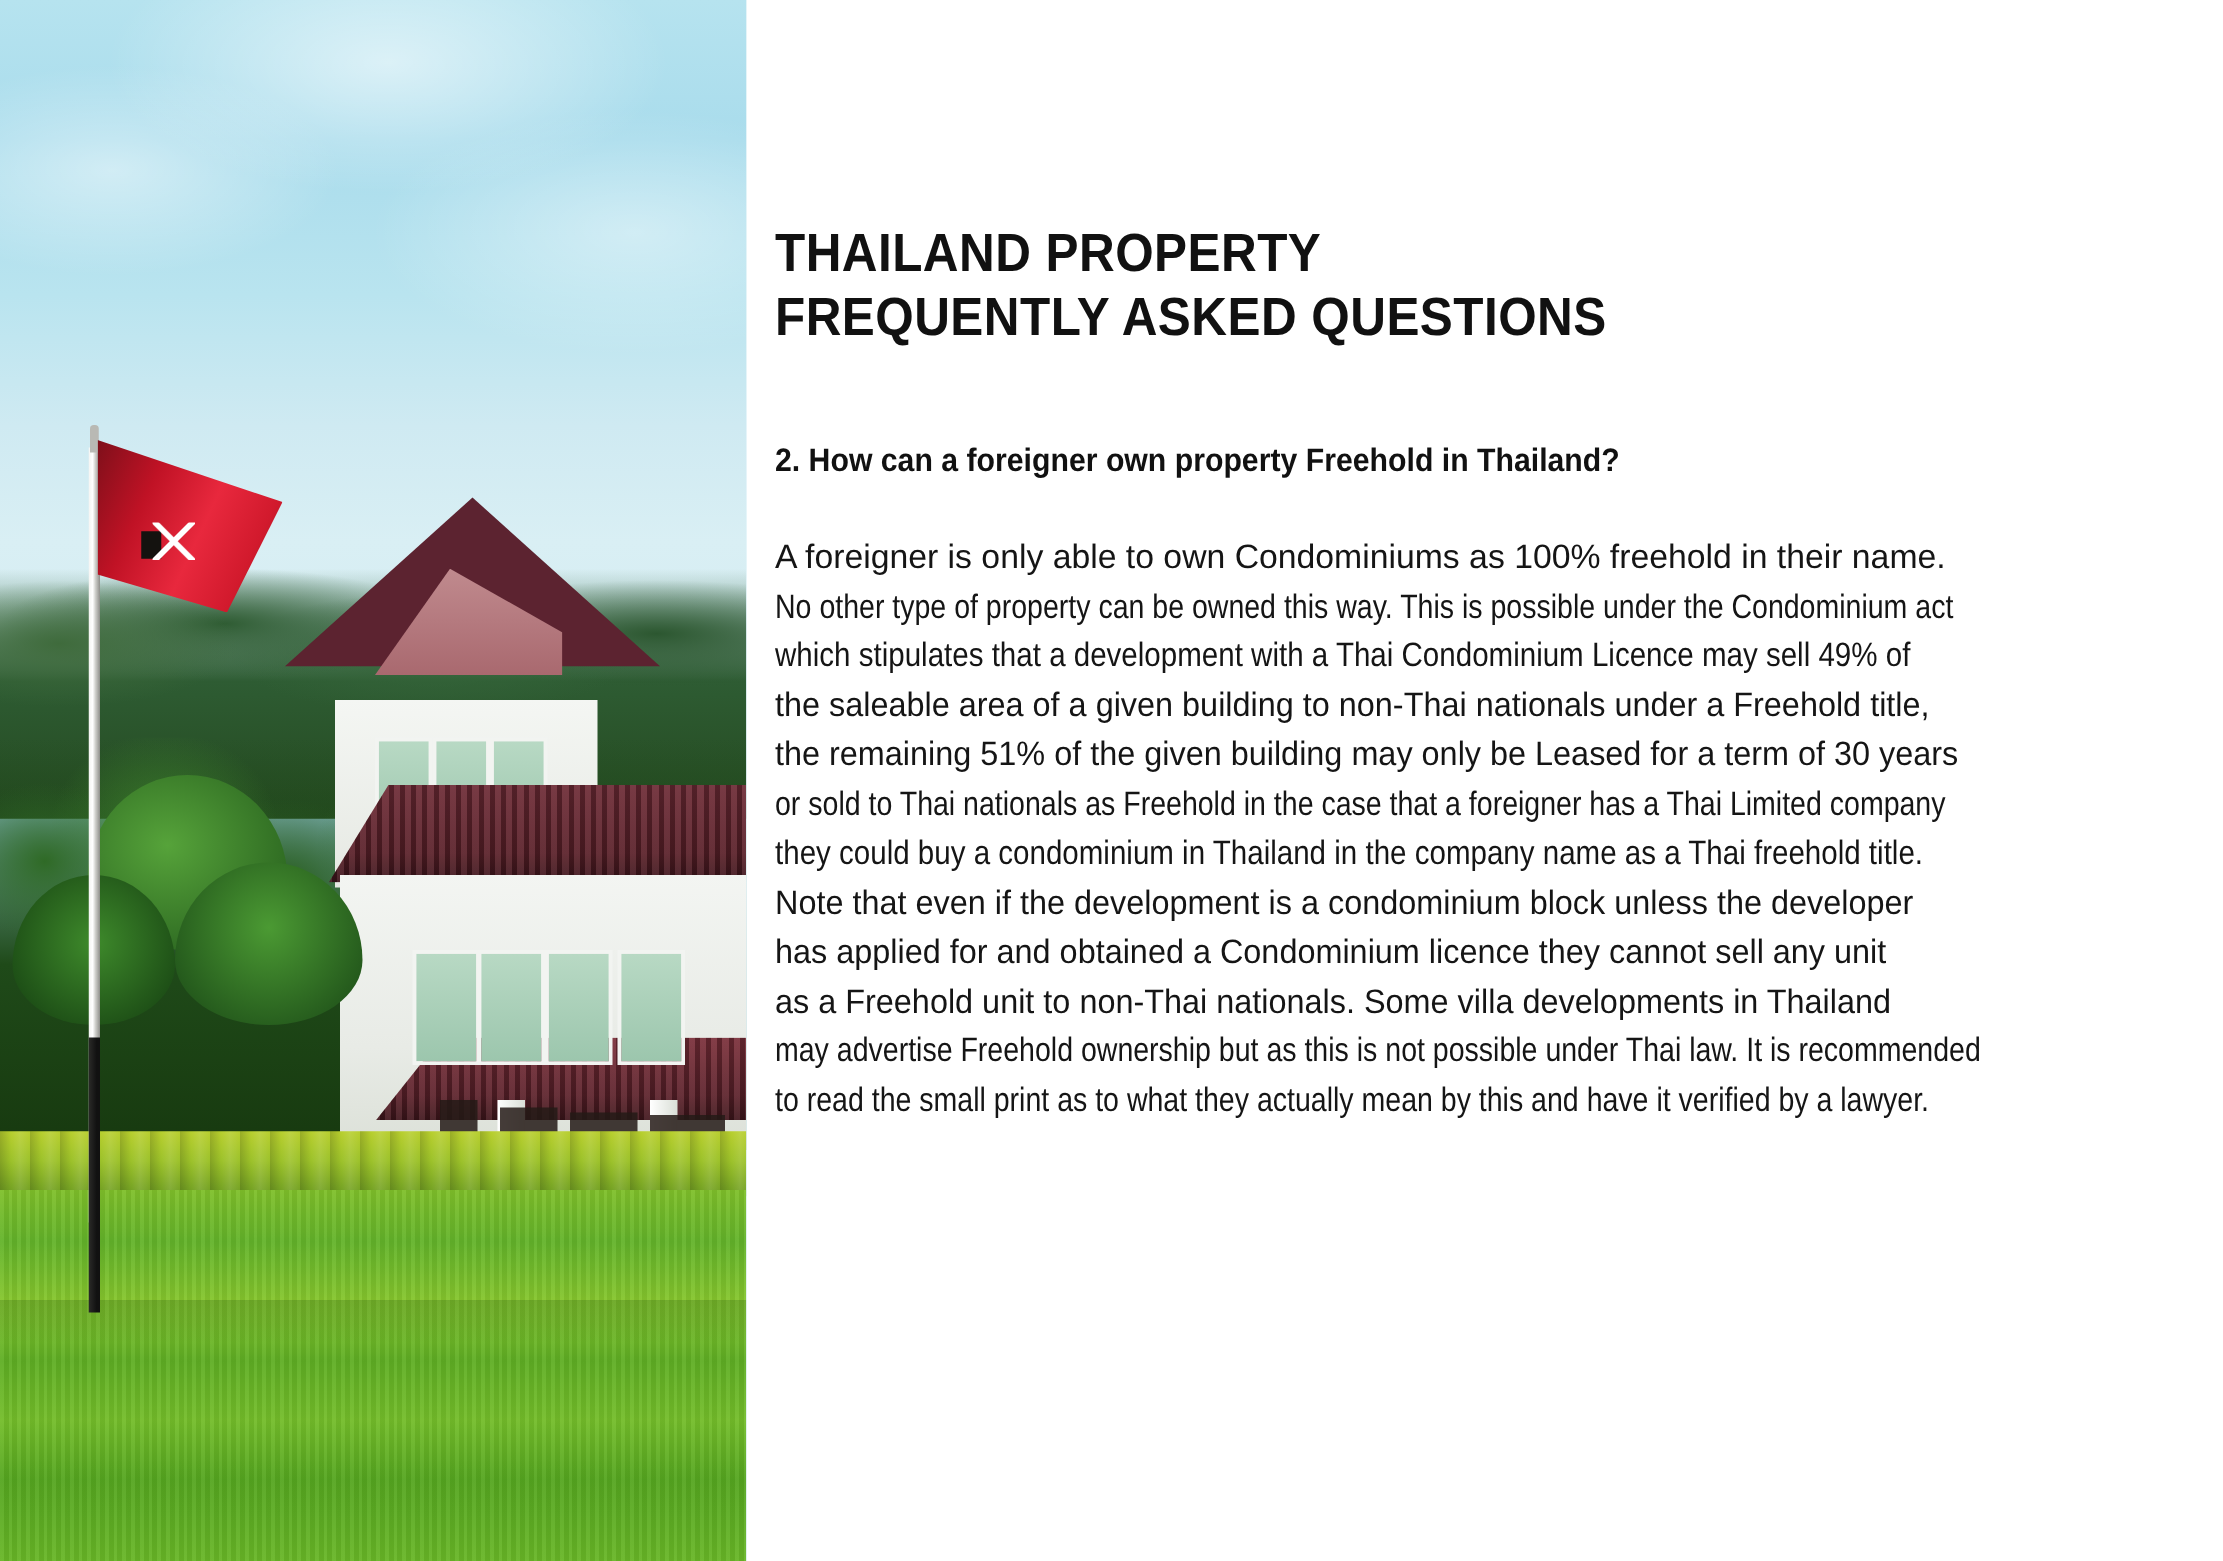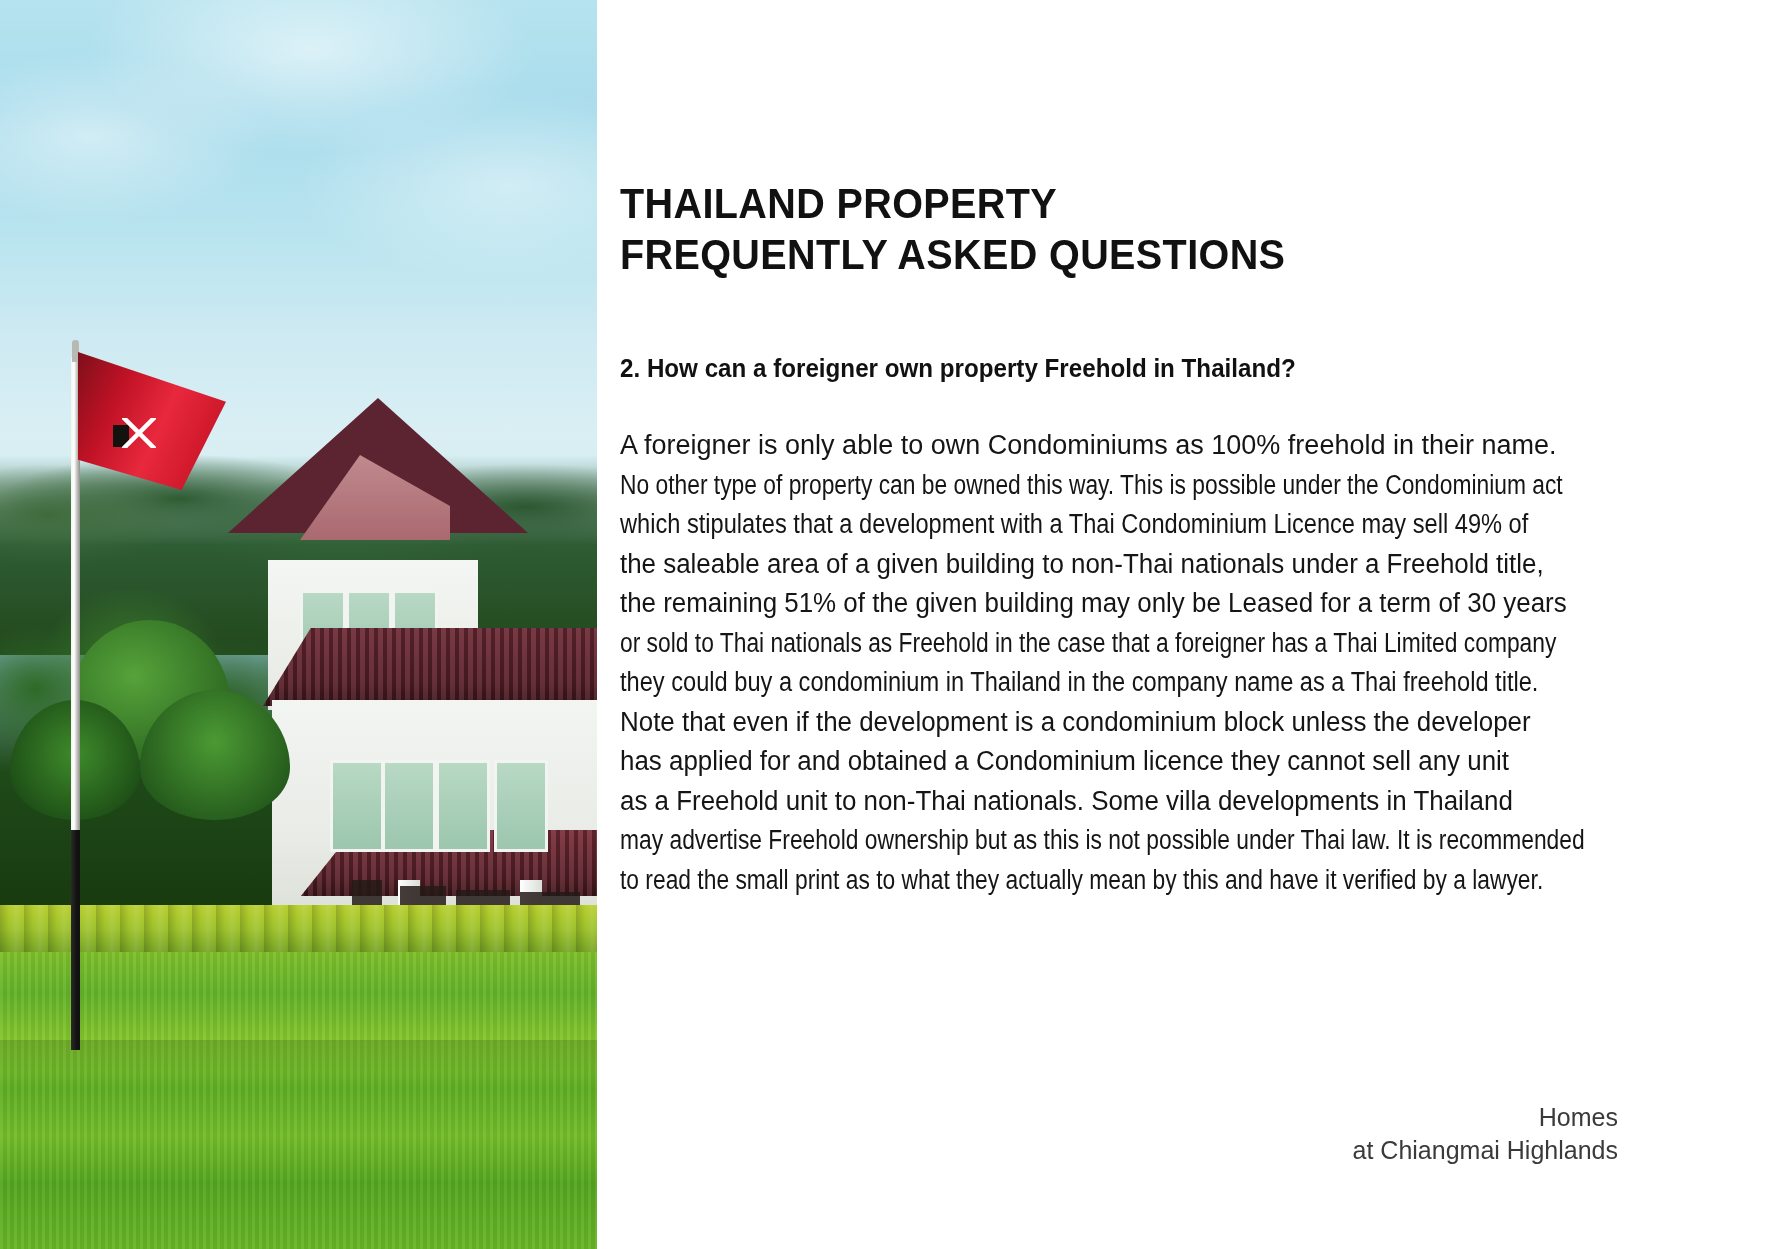--- a/index.html
+++ b/index.html
@@ -362,19 +362,15 @@
       <div class="body-line sc-96">the remaining 51% of the given building may only be Leased for a term of 30 years</div>
       <div class="body-line sc-84">or sold to Thai nationals as Freehold in the case that a foreigner has a Thai Limited company</div>
       <div class="body-line sc-88">they could buy a condominium in Thailand in the company name as a Thai freehold title.</div>
       <div class="body-line sc-96">Note that even if the development is a condominium block unless the developer</div>
       <div class="body-line sc-96">has applied for and obtained a Condominium licence they cannot sell any unit</div>
       <div class="body-line sc-96">as a Freehold unit to non-Thai nationals.  Some villa developments in Thailand</div>
       <div class="body-line sc-84">may advertise Freehold ownership but as this is not possible under Thai law. It is recommended</div>
       <div class="body-line sc-84">to read the small print as to what they actually mean by this and have it verified by a lawyer.</div>
     </div>
 
-    <div class="footer">
-      <div>Homes</div>
-      <div>at Chiangmai Highlands</div>
-    </div>
 
   </div>
 </div>
 
 </body></html>

